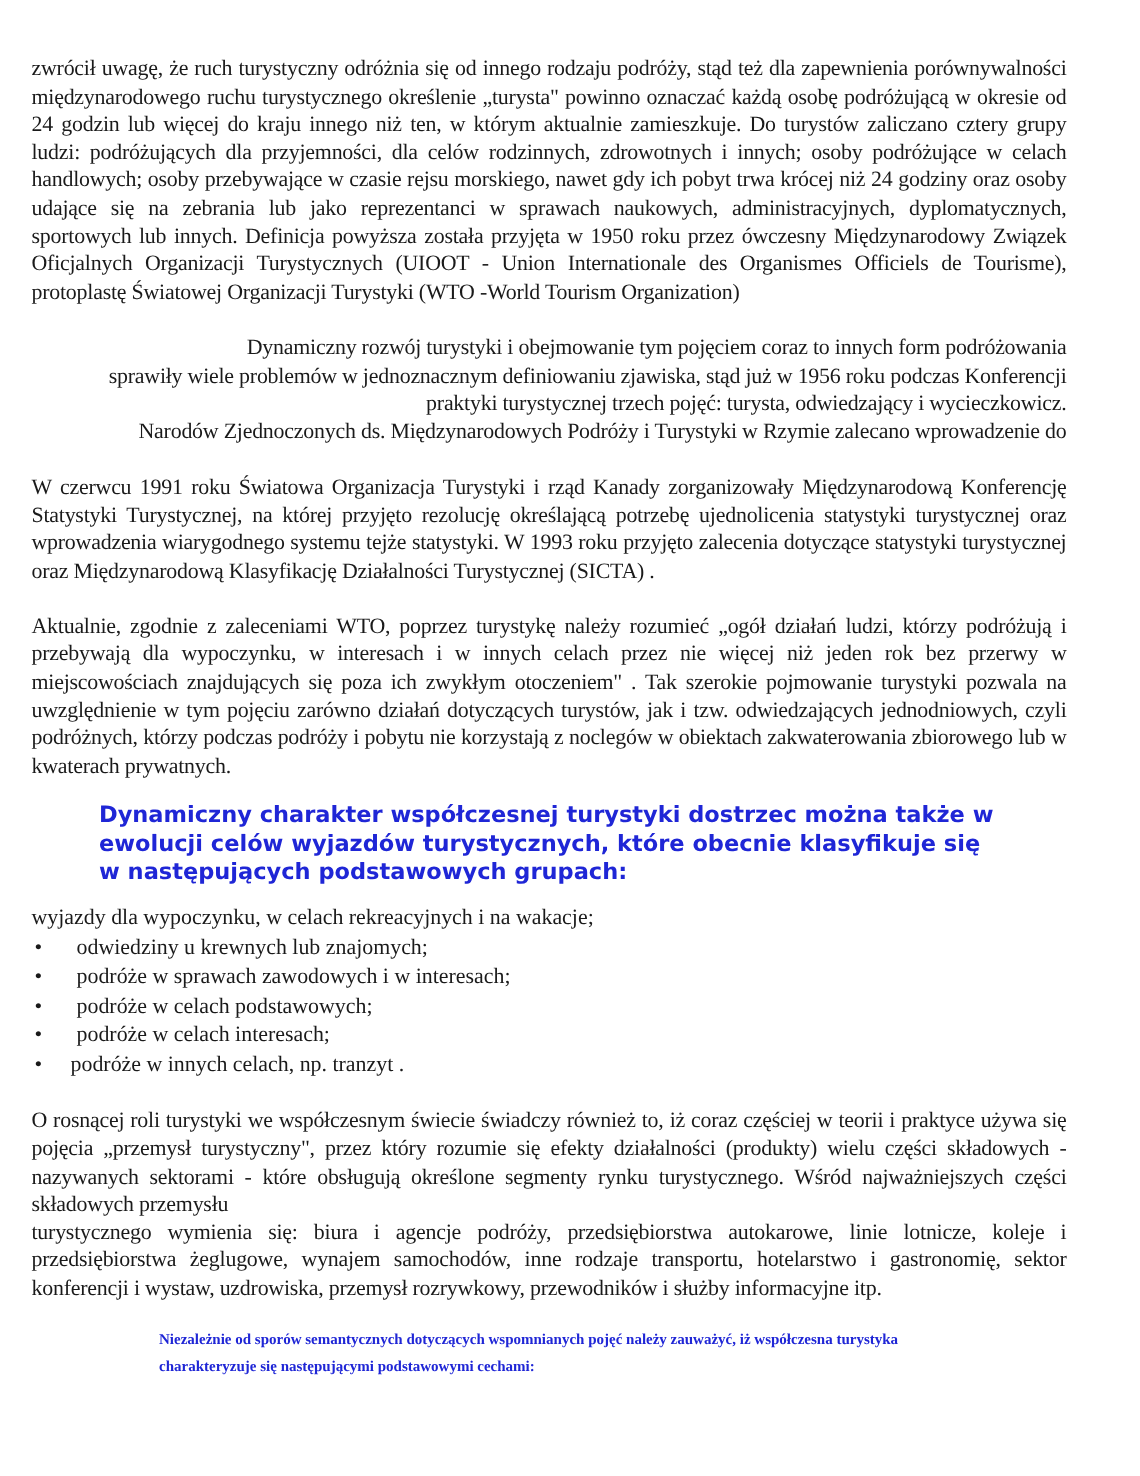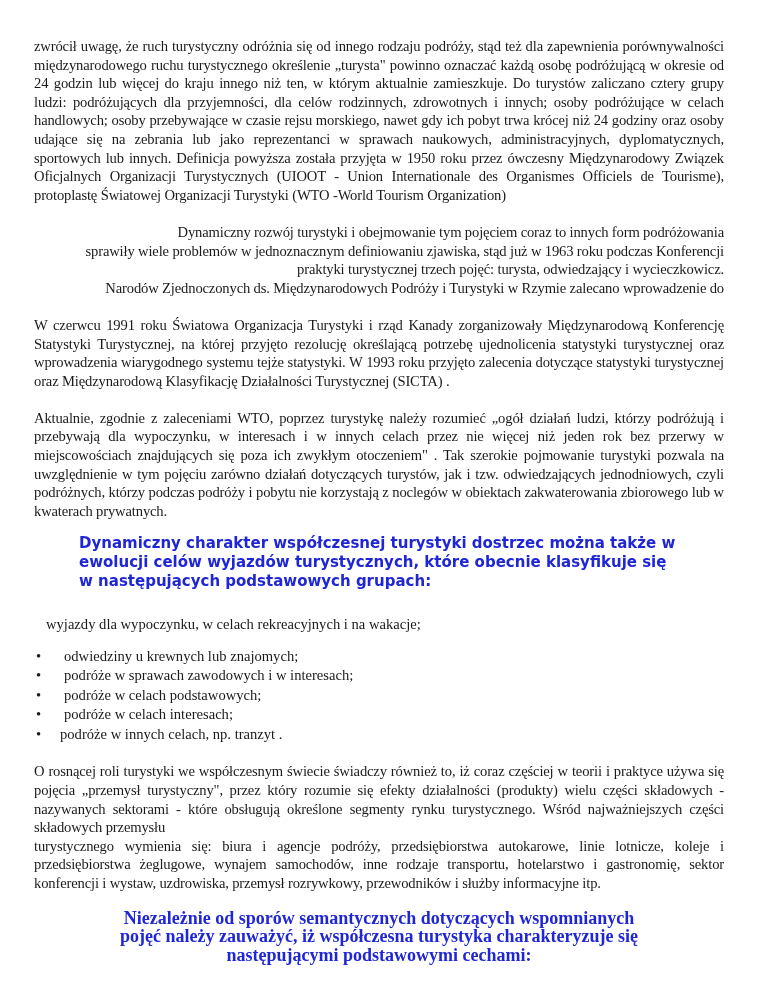--- a/index.html
+++ b/index.html
@@ -10,21 +10,21 @@
     body {
       width: 760px;
       height: 984px;
       overflow: hidden;
       position: relative;
       font-family: "Liberation Serif", serif;
       color: #1a1a1a;
     }
     .page {
       position: absolute;
-      left: 34px;
+      left: 21px;
       top: 37px;
       width: 690px;
     }
     .para {
       font-size: 14.6px;
       line-height: 18.6px;
       margin: 0;
       text-align: justify;
       letter-spacing: -0.15px;
     }
@@ -37,30 +37,30 @@
       font-size: 15px;
       line-height: 19px;
       text-align: left;
       margin: 0 auto;
       width: 600px;
     }
     .heading-serif {
       font-family: "Liberation Serif", serif;
       font-weight: bold;
       color: #1f26d6;
-      font-size: 18px;
+      font-size: 10px;
       line-height: 18.6px;
-      text-align: center;
+      text-align: left;
       margin: 0 auto;
       width: 520px;
     }
     .list-intro {
       font-size: 14.6px;
       line-height: 19.5px;
-      margin: 12px;
+      margin: 0;
     }
     ul.bullets {
       list-style: none;
       margin: 0;
       padding: 0;
     }
     ul.bullets li {
       font-size: 14.6px;
       line-height: 19.5px;
       position: relative;
@@ -77,21 +77,21 @@
 <body>
 
 <div class="page">
 
   <p class="para">zwrócił uwagę, że ruch turystyczny odróżnia się od innego rodzaju podróży, stąd też dla zapewnienia porównywalności międzynarodowego ruchu turystycznego określenie „turysta" powinno oznaczać każdą osobę podróżującą w okresie od 24 godzin lub więcej do kraju innego niż ten, w którym aktualnie zamieszkuje. Do turystów zaliczano cztery grupy ludzi: podróżujących dla przyjemności, dla celów rodzinnych, zdrowotnych i innych; osoby podróżujące w celach handlowych; osoby przebywające w czasie rejsu morskiego, nawet gdy ich pobyt trwa krócej niż 24 godziny oraz osoby udające się na zebrania lub jako reprezentanci w sprawach naukowych, administracyjnych, dyplomatycznych, sportowych lub innych. Definicja powyższa została przyjęta w 1950 roku przez ówczesny Międzynarodowy Związek Oficjalnych Organizacji Turystycznych (UIOOT - Union Internationale des Organismes Officiels de Tourisme), protoplastę Światowej Organizacji Turystyki (WTO -World Tourism Organization)</p>
 
   <div class="gap"></div>
 
   <div>
     <p class="para left">Dynamiczny rozwój turystyki i obejmowanie tym pojęciem coraz to innych form podróżowania</p>
-    <p class="para left">sprawiły wiele problemów w jednoznacznym definiowaniu zjawiska, stąd już w 1963 roku podczas Konferencji</p>
+    <p class="para left">sprawiły wiele problemów w jednoznacznym definiowaniu zjawiska, stąd już w 1956 roku podczas Konferencji</p>
     <p class="para left">praktyki turystycznej trzech pojęć: turysta, odwiedzający i wycieczkowicz.</p>
     <p class="para left">Narodów Zjednoczonych ds. Międzynarodowych Podróży i Turystyki w Rzymie zalecano wprowadzenie do</p>
   </div>
 
   <div class="gap"></div>
 
   <p class="para">W czerwcu 1991 roku Światowa Organizacja Turystyki i rząd Kanady zorganizowały Międzynarodową Konferencję Statystyki Turystycznej, na której przyjęto rezolucję określającą potrzebę ujednolicenia statystyki turystycznej oraz wprowadzenia wiarygodnego systemu tejże statystyki. W 1993 roku przyjęto zalecenia dotyczące statystyki turystycznej oraz Międzynarodową Klasyfikację Działalności Turystycznej (SICTA) .</p>
 
   <div class="gap"></div>
 

